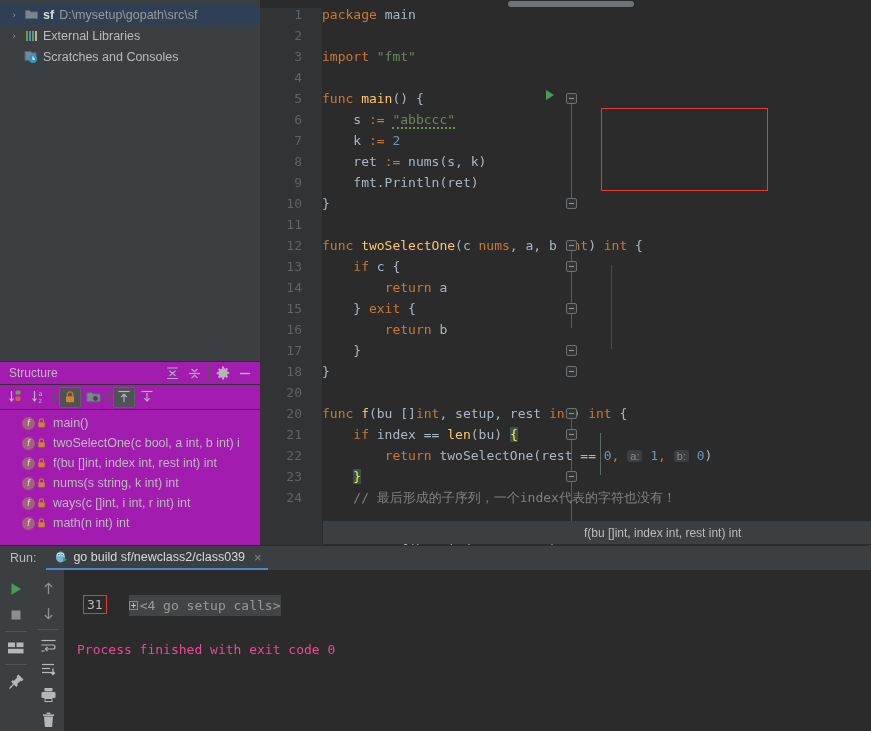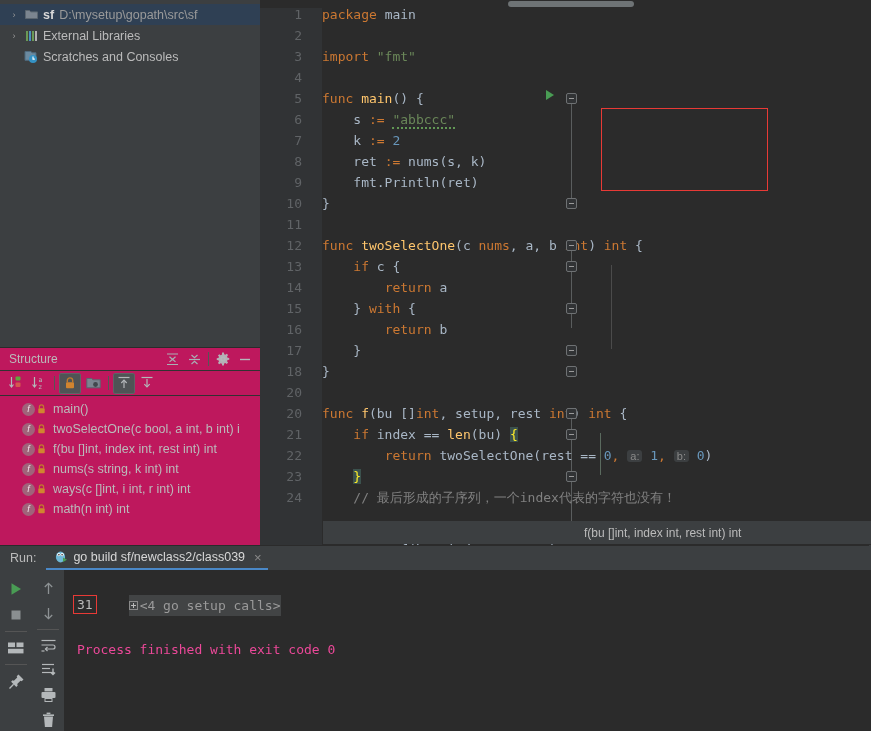--- a/index.html
+++ b/index.html
@@ -31,22 +31,22 @@
     flex: 0 0 16px;
   }
   .tree-arrow.blank { color: transparent; }
   .tree-icon { flex: 0 0 18px; display: flex; align-items: center; justify-content: center; }
   .tree-label { padding-left: 3px; }
   .tree-bold { font-weight: bold; color: #d8d8d8; }
   .tree-dim { color: #9a9a9a; padding-left: 5px; }
 
   
   #structure {
-    position: absolute; left: 0; top: 347px; width: 260px; height: 198px;
-    background: #be185d; border-top: 1px solid #2b2b2b;
+    position: absolute; left: 0; top: 361px; width: 260px; height: 198px;
+    background: #a21caf; border-top: 1px solid #2b2b2b;
   }
   #structure-header {
     height: 23px; display: flex; align-items: center;
     padding: 0 4px 0 9px; border-bottom: 1px solid #323232;
   }
   #structure-title { font-size: 12px; color: #bbbbbb; flex: 1; }
   .hdr-btn { width: 22px; height: 20px; display: flex; align-items: center; justify-content: center; }
   .vsep { width: 1px; height: 14px; background: #555; margin: 0 3px; }
   #structure-toolbar {
     height: 25px; display: flex; align-items: center; gap: 1px;
@@ -171,21 +171,21 @@
   .oline { height: 21px; line-height: 21px; white-space: pre; padding-left: 2px; }
   #setup-line { display: inline-flex; align-items: center; background: #424445; color: #9a9a9a; }
   .expand-box {
     width: 9px; height: 9px; border: 1px solid #8a8a8a; display: inline-block;
     position: relative; margin-right: 2px; flex: 0 0 9px;
   }
   .expand-box:before { content:''; position:absolute; left:1px; top:3px; width:5px; height:1px; background:#bbb; }
   .expand-box:after  { content:''; position:absolute; left:3px; top:1px; width:1px; height:5px; background:#bbb; }
   #out-31 {
     display: inline-block; border: 1.5px solid #e83a36; padding: 0 3px;
-    line-height: 17px; margin-left: 9px; color: #bbbbbb;
+    line-height: 17px; margin-left: 19px; color: #bbbbbb;
   }
   #out31-wrap { height: 23px; }
   #proc-line { padding-left: 13px; color: #ec4899; }
   svg { display: block; }
 </style>
 </head>
 <body>
 
 <div id="app">
 
@@ -389,21 +389,21 @@
         <div class="cline" style="top: 88px;"><span class="lno">5</span><span class="ctext"><span class="kw">func </span><span class="fn">main</span><span class="id">() {</span></span></div>
         <div class="cline" style="top: 109px;"><span class="lno">6</span><span class="ctext"><span class="id">    s </span><span class="kw">:=</span><span class="id"> </span><span class="str squig">"abbccc"</span></span></div>
         <div class="cline" style="top: 130px;"><span class="lno">7</span><span class="ctext"><span class="id">    k </span><span class="kw">:=</span><span class="id"> </span><span class="num">2</span></span></div>
         <div class="cline" style="top: 151px;"><span class="lno">8</span><span class="ctext"><span class="id">    ret </span><span class="kw">:=</span><span class="id"> nums(s, k)</span></span></div>
         <div class="cline" style="top: 172px;"><span class="lno">9</span><span class="ctext"><span class="id">    fmt.Println(ret)</span></span></div>
         <div class="cline" style="top: 193px;"><span class="lno">10</span><span class="ctext"><span class="id">}</span></span></div>
         <div class="cline" style="top: 214px;"><span class="lno">11</span><span class="ctext"></span></div>
         <div class="cline" style="top: 235px;"><span class="lno">12</span><span class="ctext"><span class="kw">func </span><span class="fn">twoSelectOne</span><span class="id">(c </span><span class="typ">nums</span><span class="id">, a, b </span><span class="typ">int</span><span class="id">) </span><span class="typ">int</span><span class="id"> {</span></span></div>
         <div class="cline" style="top: 256px;"><span class="lno">13</span><span class="ctext"><span class="id">    </span><span class="kw">if</span><span class="id"> c {</span></span></div>
         <div class="cline" style="top: 277px;"><span class="lno">14</span><span class="ctext"><span class="id">        </span><span class="kw">return</span><span class="id"> a</span></span></div>
-        <div class="cline" style="top: 298px;"><span class="lno">15</span><span class="ctext"><span class="id">    } </span><span class="kw">with</span><span class="id"> {</span></span></div>
+        <div class="cline" style="top: 298px;"><span class="lno">15</span><span class="ctext"><span class="id">    } </span><span class="kw">exit</span><span class="id"> {</span></span></div>
         <div class="cline" style="top: 319px;"><span class="lno">16</span><span class="ctext"><span class="id">        </span><span class="kw">return</span><span class="id"> b</span></span></div>
         <div class="cline" style="top: 340px;"><span class="lno">17</span><span class="ctext"><span class="id">    }</span></span></div>
         <div class="cline" style="top: 361px;"><span class="lno">18</span><span class="ctext"><span class="id">}</span></span></div>
         <div class="cline" style="top: 382px;"><span class="lno">20</span><span class="ctext"></span></div>
         <div class="cline" style="top: 403px;"><span class="lno">20</span><span class="ctext"><span class="kw">func </span><span class="fn">f</span><span class="id">(bu []</span><span class="typ">int</span><span class="id">, setup, rest </span><span class="typ">int</span><span class="id">) </span><span class="typ">int</span><span class="id"> {</span></span></div>
         <div class="cline" style="top: 424px;"><span class="lno">21</span><span class="ctext"><span class="id">    </span><span class="kw">if</span><span class="id"> index == </span><span class="fn">len</span><span class="id">(bu) </span><span class="brc-hl">{</span></span></div>
         <div class="cline" style="top: 445px;"><span class="lno">22</span><span class="ctext"><span class="id">        </span><span class="kw">return</span><span class="id"> twoSelectOne(rest == </span><span class="num">0</span><span class="kw">, </span><span class="hint">a:</span><span class="id"> </span><span class="num">1</span><span class="kw">,</span><span class="id"> </span><span class="hint">b:</span><span class="id"> </span><span class="num">0</span><span class="id">)</span></span></div>
         <div class="cline" style="top: 466px;"><span class="lno">23</span><span class="ctext"><span class="id">    </span><span class="brc-hl">}</span></span></div>
         <div class="cline" style="top: 487px;"><span class="lno">24</span><span class="ctext"><span class="cmt">    // 最后形成的子序列，一个index代表的字符也没有！</span></span></div>
         <div class="cline" style="top: 496px; margin-top: 43px;"><span class="lno">25</span><span class="ctext"><span class="id">    n1 := f(bu, index+1, rest)</span></span></div>

